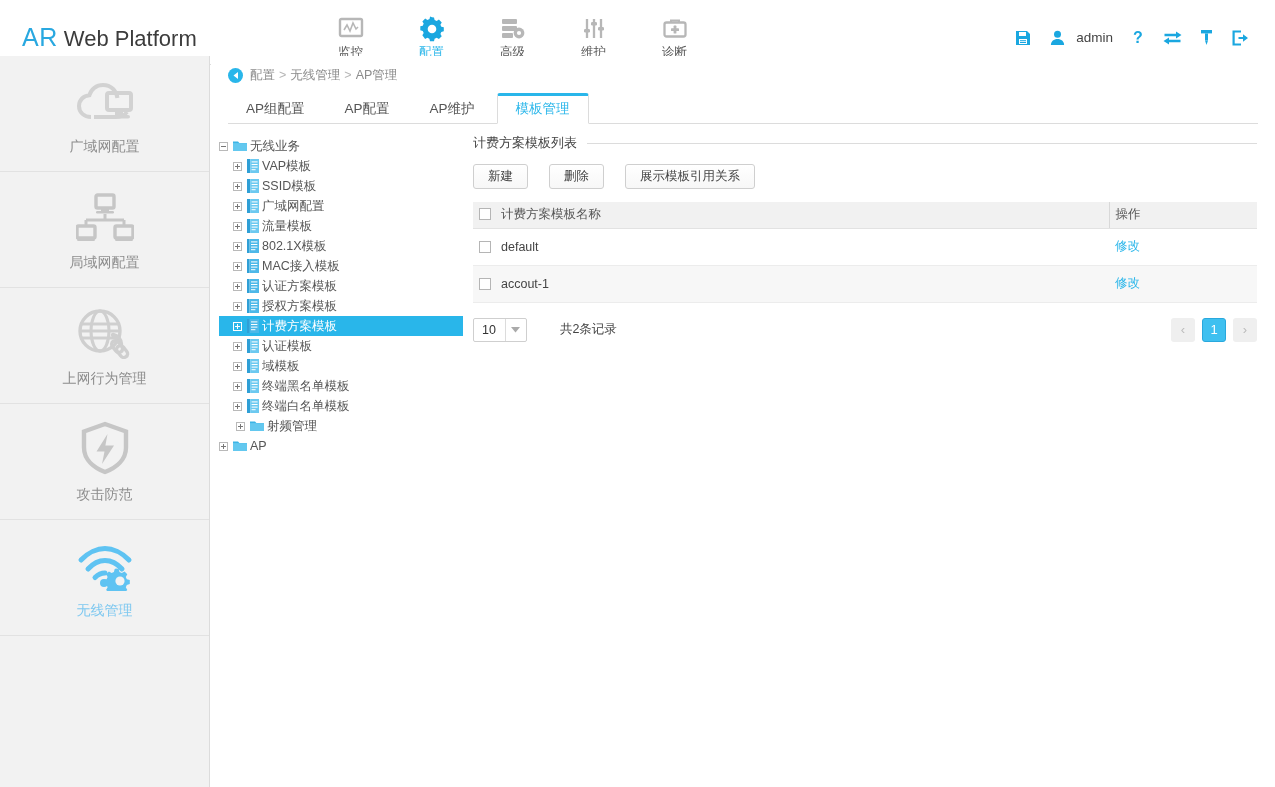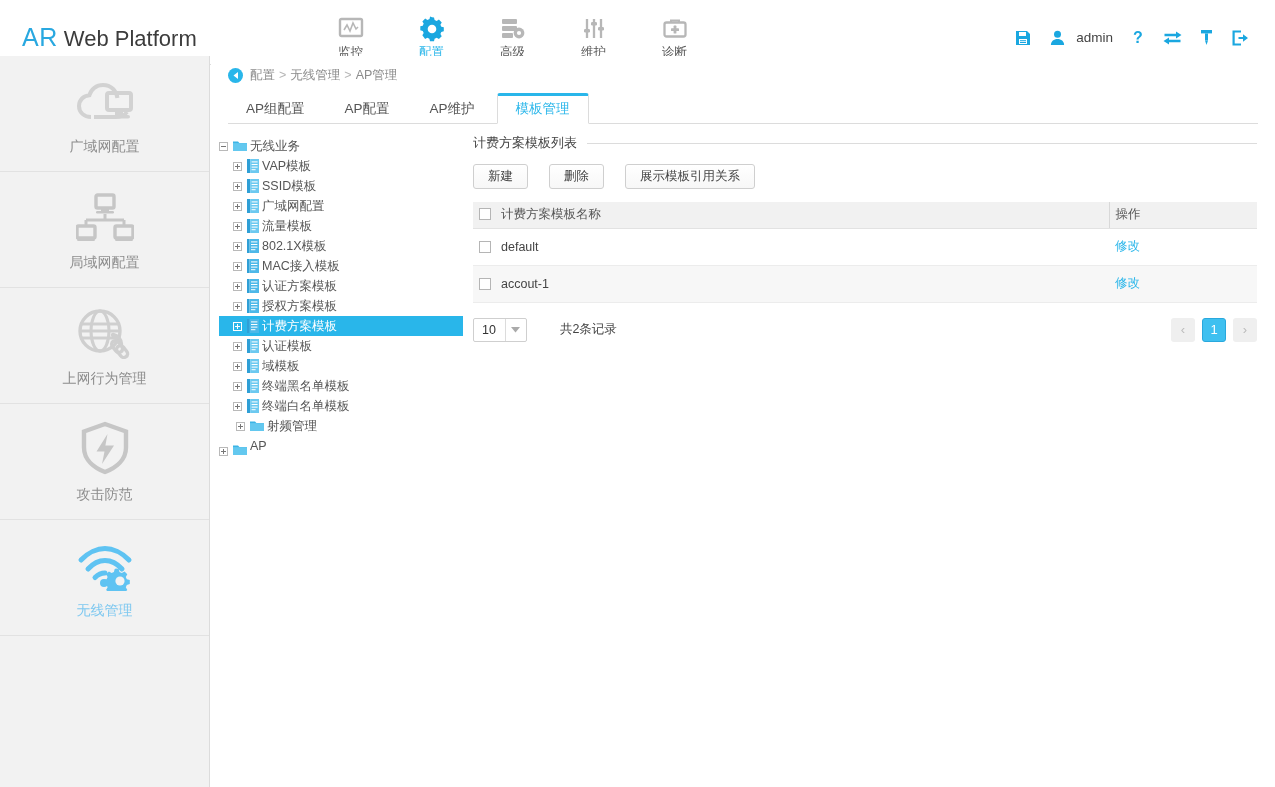--- a/index.html
+++ b/index.html
@@ -620,21 +620,21 @@
         <div class="tnode" style="padding-left: 17px;">
           <span class="texp plus"></span>
           <span class="tico">
             <svg width="14" height="12" viewBox="0 0 14 12">
               <path fill="#3bb4e5" d="M0 1.5h5l1.4 1.6H14V11H0z"></path>
               <path fill="#63c8ef" d="M0 3.1h14V11H0z"></path>
             </svg>
           </span>
           <span class="tlabel">射频管理</span>
         </div>
-        <div class="tnode" style="padding-left: 0px; align-items: flex-end;">
+        <div class="tnode" style="padding-left: 0px;">
           <span class="texp plus"></span>
           <span class="tico">
             <svg width="14" height="12" viewBox="0 0 14 12">
               <path fill="#3bb4e5" d="M0 1.5h5l1.4 1.6H14V11H0z"></path>
               <path fill="#63c8ef" d="M0 3.1h14V11H0z"></path>
             </svg>
           </span>
           <span class="tlabel">AP</span>
         </div>
       </div>

